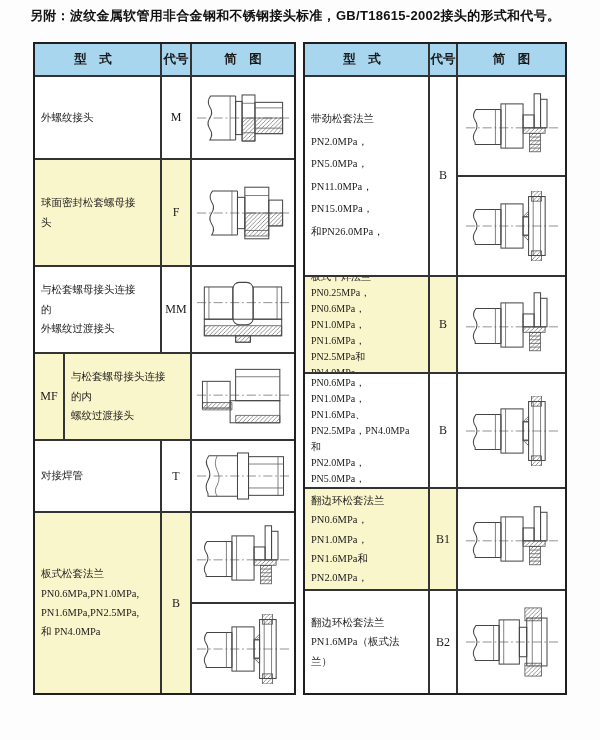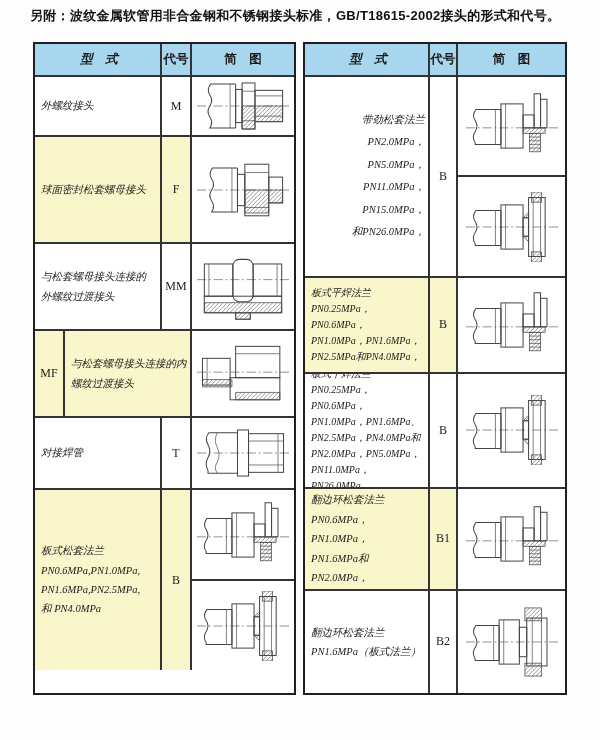--- a/index.html
+++ b/index.html
@@ -9,38 +9,38 @@
          font-family:"Liberation Sans","DejaVu Sans",sans-serif;
          font-weight:bold;font-size:13px;letter-spacing:0.3px;color:#111;}
   .tbl{position:absolute;top:42px;border:2px solid #1f1f1f;background:#fff;
        box-sizing:border-box;display:flex;flex-direction:column;}
   .tbl-left{left:33px;width:263px;height:653px;}
   .tbl-right{left:303px;width:264px;height:653px;}
   .row{display:flex;flex-direction:row;border-bottom:2px solid #333;box-sizing:border-box;}
   .row:last-child{border-bottom:none;}
   .cell{box-sizing:border-box;border-right:2px solid #333;overflow:hidden;}
   .cell:last-child{border-right:none;}
-  .c-type{display:flex;align-items:center;padding:3px 3px 3px 6px;
-          font-size:10.5px;line-height:1.85;white-space:pre-line;font-style:italic;}
+  .c-type{display:flex;align-items:center;padding:3px 15px 3px 6px;
+          font-size:10.5px;line-height:1.85;white-space:pre-line;}
   .tbl-left .c-type{width:127px;}
   .tbl-right .c-type{width:125px;}
   .c-code{display:flex;align-items:center;justify-content:center;
           font-size:12px;}
   .tbl-left .c-code{width:30px;}
   .tbl-right .c-code{width:28px;}
   .c-diag{flex:1;background:#ffffff;display:flex;align-items:center;justify-content:center;text-align:center;}
   .c-diag.split{flex-direction:column;align-items:stretch;padding:0;}
   .sub{flex:1;display:flex;align-items:center;justify-content:center;}
   .sub + .sub{border-top:2px solid #333;}
   .hdr .cell{display:flex;align-items:center;justify-content:center;
              font-family:"Liberation Sans","DejaVu Sans",sans-serif;
              font-weight:bold;font-size:12.5px;color:#1a1a1a;}
   .hl{background:#faf6cb;}
   .hdrbg{background:#a9d6ef;}
-  .loose{line-height:2.15;text-align:right;}
+  .loose{line-height:2.15;}
   .tight{line-height:1.6;font-size:10px;}
   .diag-svg{width:96px;height:70px;}
   .ln{fill:none;stroke:#454545;stroke-width:1.1;}
   .thin{fill:none;stroke:#555;stroke-width:0.8;}
   .cl{fill:none;stroke:#6a6a6a;stroke-width:0.8;stroke-dasharray:10 3 2 3;}
   .ht{fill:url(#h);stroke:#4a4a4a;stroke-width:0.8;}
   .defs-holder{position:absolute;width:0;height:0;overflow:hidden;}
 </style>
 </head>
 <body>
@@ -169,21 +169,21 @@
 
   <div class="title">另附：波纹金属软管用非合金钢和不锈钢接头标准，GB/T18615-2002接头的形式和代号。</div>
 
   <div class="tbl tbl-left">
     <div class="row hdr" style="height:33px">
       <div class="cell c-type hdrbg">型　式</div>
       <div class="cell c-code hdrbg">代号</div>
       <div class="cell c-diag hdrbg">简　图</div>
     </div>
 
-    <div class="row" style="height:60px">
+    <div class="row" style="height:83px">
       <div class="cell c-type">外螺纹接头</div>
       <div class="cell c-code">M</div>
       <div class="cell c-diag">
         <svg class="diag-svg" viewBox="0 0 104 76">
             <use href="#sym-m"></use>
           </svg>
       </div>
     </div>
 
     <div class="row" style="height:107px">

